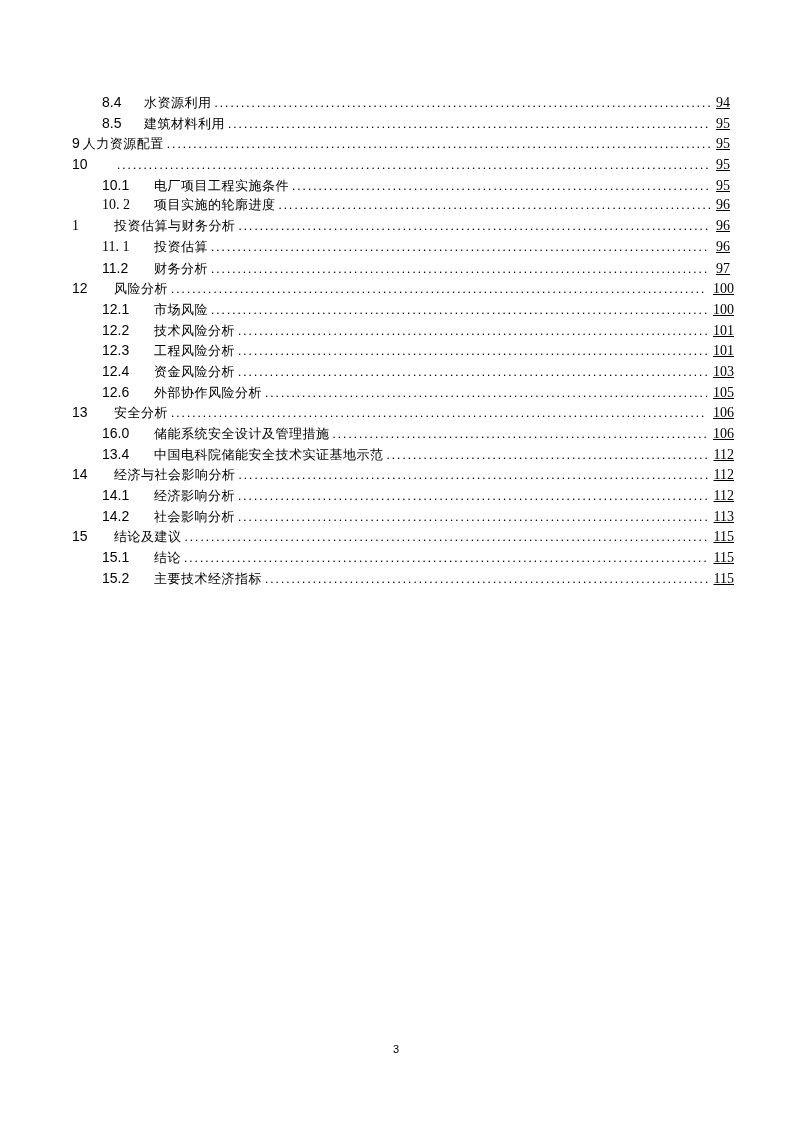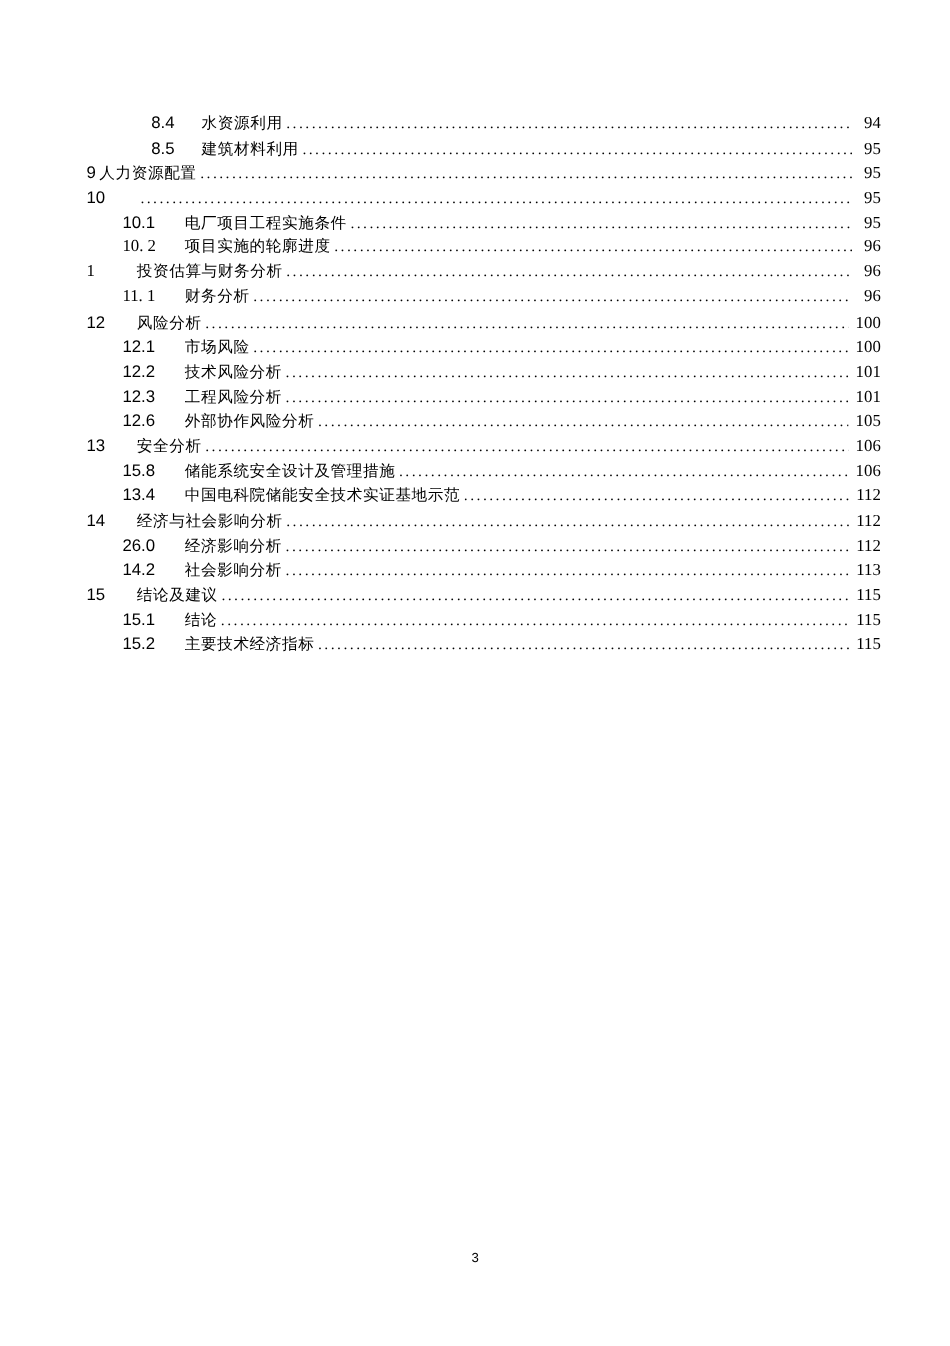--- a/index.html
+++ b/index.html
@@ -5,25 +5,25 @@
   html, body { margin:0; padding:0; background:#ffffff; }
   body { width:792px; height:1122px; position:relative; font-family:"DejaVu Serif", serif; color:#000; }
   .toc { position:absolute; left:72px; top:92px; width:662px; }
   .row { position:relative; height:20.7px; line-height:20.7px; font-size:13.5px; display:flex; align-items:baseline; white-space:nowrap; overflow:hidden; }
   .num { font-family:"Liberation Sans", sans-serif; font-size:14px; display:inline-block; }
   .num.serif { font-family:"Liberation Serif", serif; }
   .l1 .num { width:42px; }
   .l1 .num.tight { width:auto; margin-right:3px; }
   .l2 { padding-left:30px; }
   .l2 .num { width:52px; }
-  .l2 .num.n3 { width:42px;margin-left:24px; }
+  .l2 .num.n3 { width:42px; }
   .title { font-family:"DejaVu Sans", sans-serif; font-size:13px; letter-spacing:0.5px; }
   .leader { flex:1; overflow:hidden; margin:0 6px 0 3px; font-family:"Liberation Serif", serif; font-size:13px; letter-spacing:2.6px; color:#000; }
   .leader::before { content:". . . . . . . . . . . . . . . . . . . . . . . . . . . . . . . . . . . . . . . . . . . . . . . . . . . . . . . . . . . . . . . . . . . . . . . . . . . . . . . . . . . . . . . . . . . . . . . . . . . . . . . . . . . . . . . . . . . . . . . . . . . . . . . . . . . . . . . . . . . . . . . . . . ."; letter-spacing:-0.6px; }
-  .page { font-family:"Liberation Serif", serif; font-size:14px; text-align:right; min-width:18px; }
+  .page { font-family:"Liberation Serif", serif; font-size:14px; text-align:left; min-width:18px;text-decoration:underline; }
   .footer { position:absolute; top:1043px; left:0; width:792px; text-align:center; font-family:"Liberation Sans", sans-serif; font-size:11px; }
 </style>
 </head>
 <body>
 
 <div class="toc">
 
   <div class="row l2">
     <span class="num n3">8.4</span>
     <span class="title">水资源利用</span>
@@ -67,25 +67,31 @@
 
   <div class="row l1">
     <span class="num serif">1</span>
     <span class="title">投资估算与财务分析</span>
     <span class="leader"></span>
     <span class="page">96</span>
   </div>
 
   <div class="row l2">
     <span class="num serif">11. 1</span>
+    <span class="title">投资估算</span>
+    <span class="leader"></span>
+    <span class="page">96</span>
+  </div>
+
+  <div class="row l2">
+    <span class="num">11.2</span>
     <span class="title">财务分析</span>
     <span class="leader"></span>
-    <span class="page">96</span>
-  </div>
-
+    <span class="page">97</span>
+  </div>
 
   <div class="row l1">
     <span class="num">12</span>
     <span class="title">风险分析</span>
     <span class="leader"></span>
     <span class="page">100</span>
   </div>
 
   <div class="row l2">
     <span class="num">12.1</span>
@@ -101,38 +107,44 @@
     <span class="page">101</span>
   </div>
 
   <div class="row l2">
     <span class="num">12.3</span>
     <span class="title">工程风险分析</span>
     <span class="leader"></span>
     <span class="page">101</span>
   </div>
 
+  <div class="row l2">
+    <span class="num">12.4</span>
+    <span class="title">资金风险分析</span>
+    <span class="leader"></span>
+    <span class="page">103</span>
+  </div>
 
 
   <div class="row l2">
     <span class="num">12.6</span>
     <span class="title">外部协作风险分析</span>
     <span class="leader"></span>
     <span class="page">105</span>
   </div>
 
   <div class="row l1">
     <span class="num">13</span>
     <span class="title">安全分析</span>
     <span class="leader"></span>
     <span class="page">106</span>
   </div>
 
   <div class="row l2">
-    <span class="num">15.8</span>
+    <span class="num">16.0</span>
     <span class="title">储能系统安全设计及管理措施</span>
     <span class="leader"></span>
     <span class="page">106</span>
   </div>
 
 
 
   <div class="row l2">
     <span class="num">13.4</span>
     <span class="title">中国电科院储能安全技术实证基地示范</span>
@@ -141,21 +153,21 @@
   </div>
 
   <div class="row l1">
     <span class="num">14</span>
     <span class="title">经济与社会影响分析</span>
     <span class="leader"></span>
     <span class="page">112</span>
   </div>
 
   <div class="row l2">
-    <span class="num">26.0</span>
+    <span class="num">14.1</span>
     <span class="title">经济影响分析</span>
     <span class="leader"></span>
     <span class="page">112</span>
   </div>
 
   <div class="row l2">
     <span class="num">14.2</span>
     <span class="title">社会影响分析</span>
     <span class="leader"></span>
     <span class="page">113</span>

